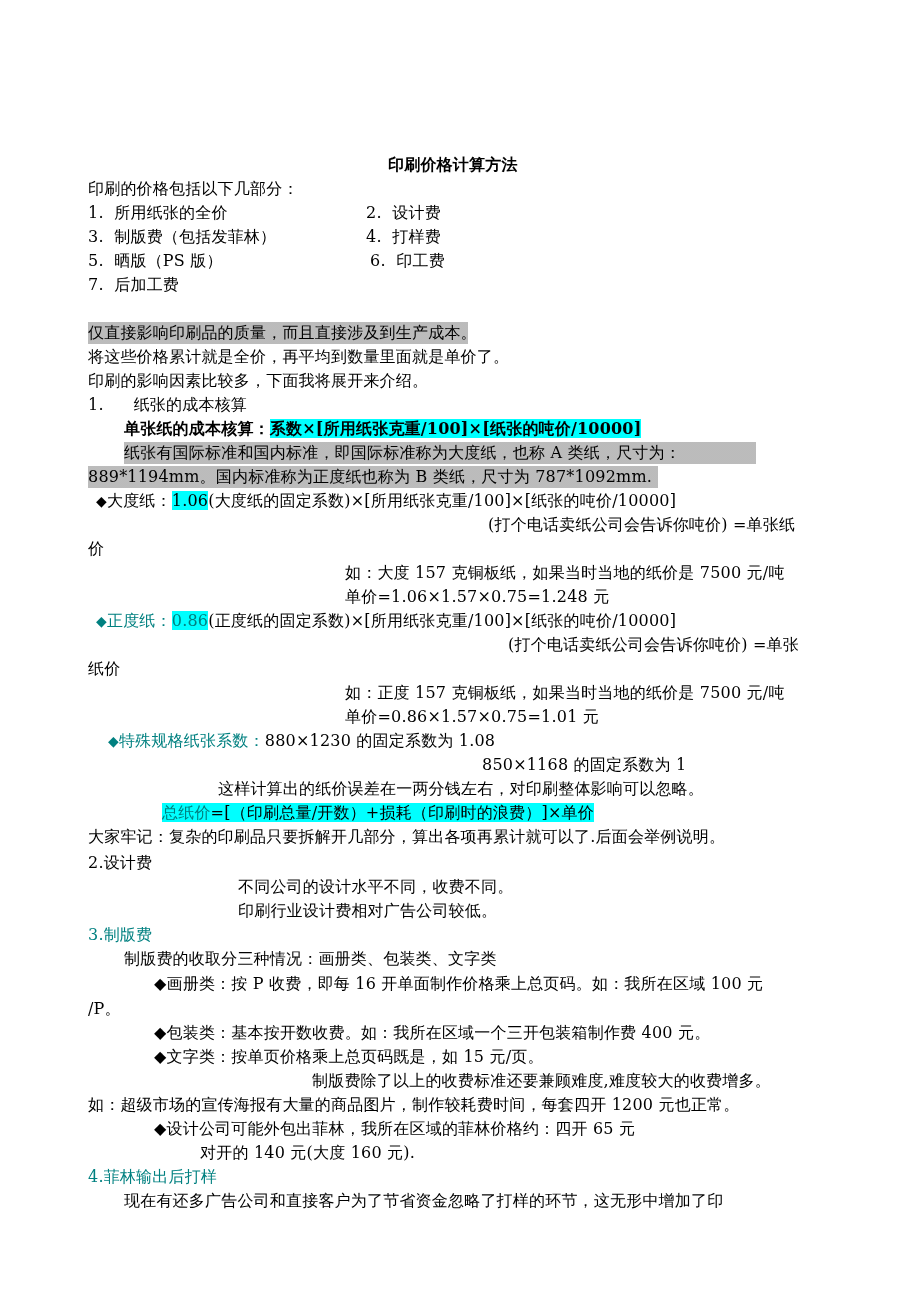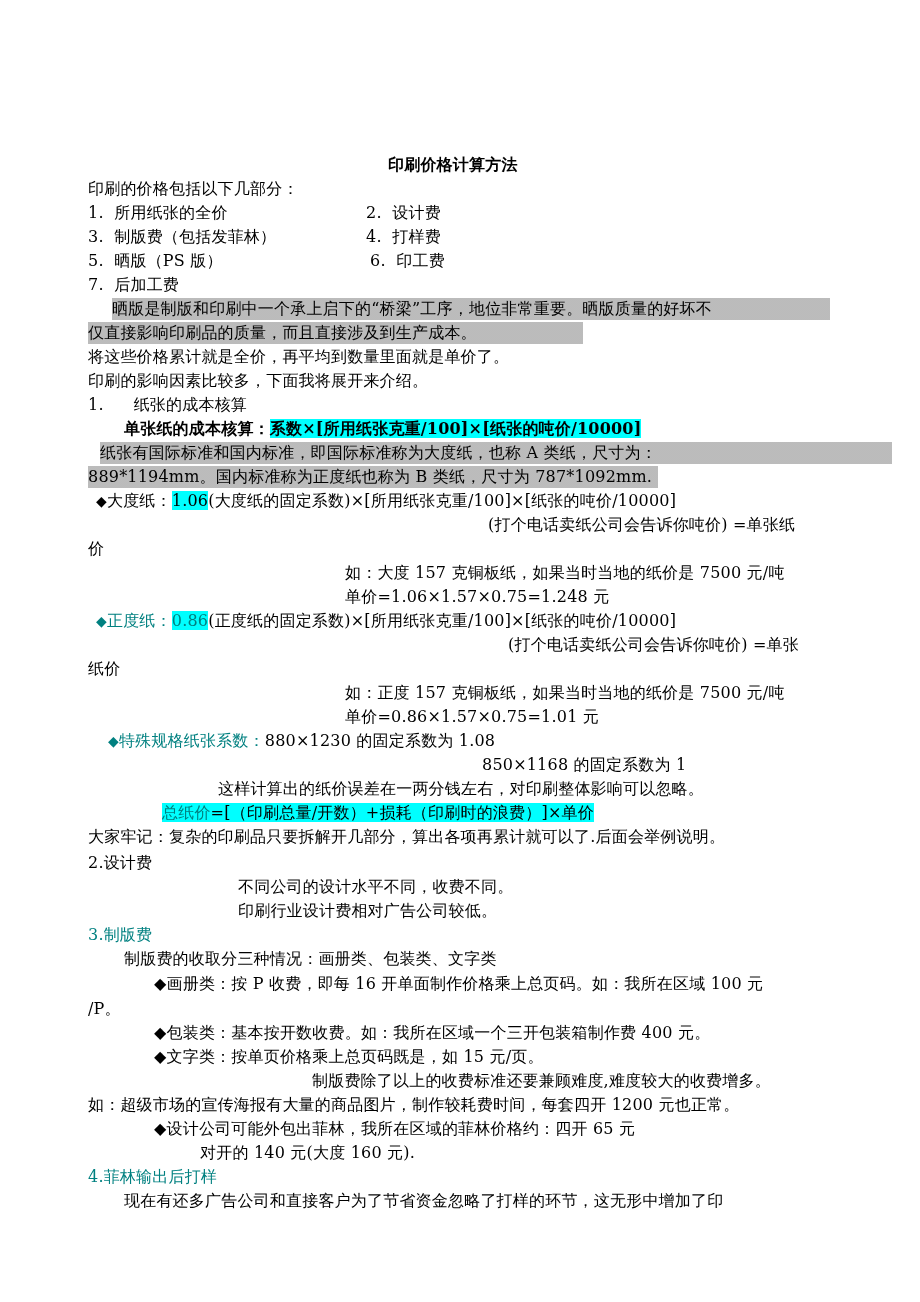--- a/index.html
+++ b/index.html
@@ -31,31 +31,30 @@
   <div class="ln" style="left:88px; top:138px;">印刷的价格包括以下几部分：</div>
 
   <div class="ln" style="left:88px; top:162px;"><span>1.</span>&nbsp;&nbsp;<span>所用纸张的全价</span></div>
   <div class="ln" style="left:366px; top:162px;"><span>2.</span>&nbsp;&nbsp;<span>设计费</span></div>
   <div class="ln" style="left:88px; top:186px;"><span>3.</span>&nbsp;&nbsp;<span>制版费（包括发菲林）</span></div>
   <div class="ln" style="left:366px; top:186px;"><span>4.</span>&nbsp;&nbsp;<span>打样费</span></div>
   <div class="ln" style="left:88px; top:210px;"><span>5.</span>&nbsp;&nbsp;<span>晒版（PS 版）</span></div>
   <div class="ln" style="left:370px; top:210px;"><span>6.</span>&nbsp;&nbsp;<span>印工费</span></div>
   <div class="ln" style="left:88px; top:234px;"><span>7.</span>&nbsp;&nbsp;<span>后加工费</span></div>
 
-  <div class="ln gray" style="left:112px; top:258px; width:718px;">晒版是制版和印刷中一个承上启下的“桥梁”工序，地位非常重要。晒版质量的好坏不</div>
-  <div class="ln gray" style="left:88px; top:282px; width:495px;">仅直接影响印刷品的质量，而且直接涉及到生产成本。</div>
+  <div class="ln gray" style="left:88px; top:282px; width:380px;">仅直接影响印刷品的质量，而且直接涉及到生产成本。</div>
 
   <div class="ln" style="left:88px; top:306px;">将这些价格累计就是全价，再平均到数量里面就是单价了。</div>
   <div class="ln" style="left:88px; top:330px;">印刷的影响因素比较多，下面我将展开来介绍。</div>
 
   <div class="ln" style="left:88px; top:354px;"><span>1.</span><span style="display:inline-block;width:30px;"></span><span>纸张的成本核算</span></div>
 
   <div class="ln" style="left:124px; top:378px;font-weight:bold;"><span>单张纸的成本核算：</span><span class="cyan">系数×[所用纸张克重/100]×[纸张的吨价/10000]</span></div>
 
-  <div class="ln gray" style="left:100px; top:402px; width:792px;">纸张有国际标准和国内标准，即国际标准称为大度纸，也称 A 类纸，尺寸为：</div>
+  <div class="ln gray" style="left:124px; top:402px; width:632px;">纸张有国际标准和国内标准，即国际标准称为大度纸，也称 A 类纸，尺寸为：</div>
   <div class="ln gray" style="left:88px; top:426px; width:570px;">889*1194mm。国内标准称为正度纸也称为 B 类纸，尺寸为 787*1092mm.</div>
 
   <div class="ln" style="left:96px; top:450px;">
     <span class="diamond">◆</span><span>大度纸：</span><span class="cyan">1.06</span><span>(大度纸的固定系数)×[所用纸张克重/100]×[纸张的吨价/10000]</span>
   </div>
   <div class="ln" style="left:488px; top:474px;">(打个电话卖纸公司会告诉你吨价) =单张纸</div>
   <div class="ln" style="left:88px; top:498px;">价</div>
   <div class="ln" style="left:345px; top:522px;">如：大度 157 克铜板纸，如果当时当地的纸价是 7500 元/吨</div>
   <div class="ln" style="left:345px; top:546px;">单价=1.06×1.57×0.75=1.248 元</div>
 

